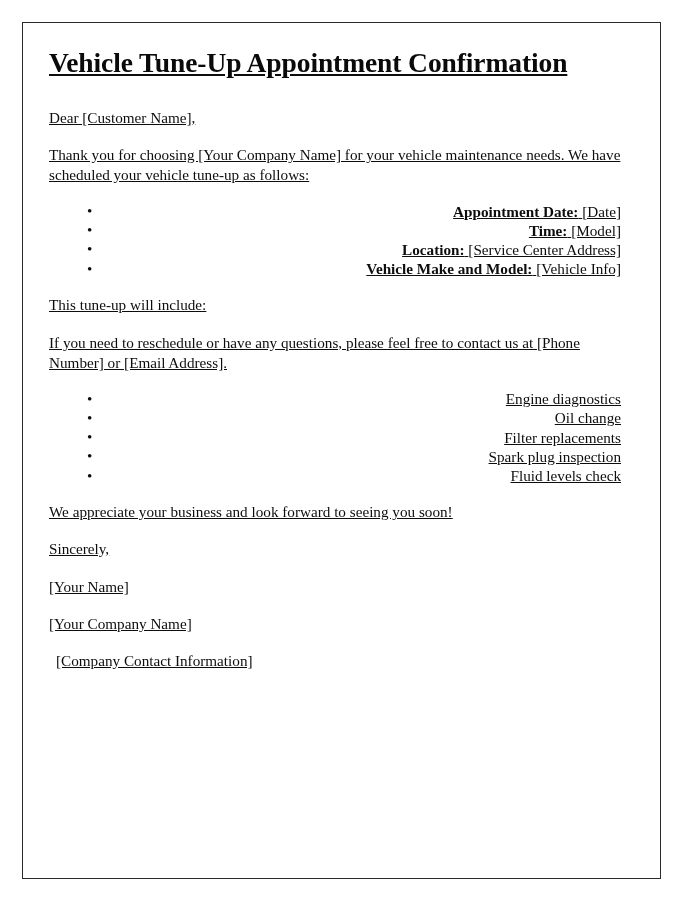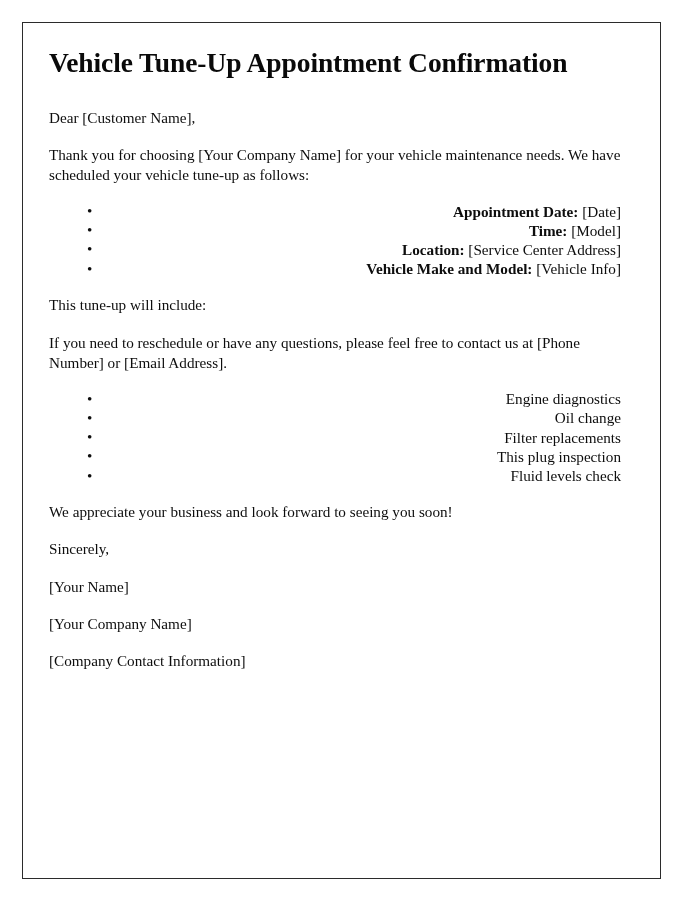--- a/index.html
+++ b/index.html
@@ -24,20 +24,21 @@
     border: 1.4px solid #2b2b2b;
     background: #ffffff;
     box-sizing: border-box;
   }
 
   .doc-body {
     position: absolute;
     left: 26px;
     top: 22px;
     width: 572px;
+    text-decoration: underline;
   }
 
   .letter-title {
     font-size: 27.5px;
     font-weight: bold;
     line-height: 1.34;
     margin: 0 0 26px 0;
     letter-spacing: -0.1px;
     color: #0a0a0a;
   }
@@ -82,20 +83,21 @@
   }
 
   .sign-line {
     font-size: 15.2px;
     line-height: 1.33;
     margin: 0 0 17px 0;
   }
 
   .sign-line.last {
     margin-bottom: 0;
+    margin-left: 7px;
   }
 </style>
 </head>
 <body>
 
 <div class="page-sheet">
   <div class="doc-body">
 
     <h1 class="letter-title">Vehicle Tune-Up Appointment Confirmation</h1>
 
@@ -123,21 +125,21 @@
     </ul>
 
     <p class="para">This tune-up will include:</p>
 
     <p class="para">If you need to reschedule or have any questions, please feel free to contact us at [Phone Number] or [Email Address].</p>
 
     <ul class="doc-list">
       <li>Engine diagnostics</li>
       <li>Oil change</li>
       <li>Filter replacements</li>
-      <li>This plug inspection</li>
+      <li>Spark plug inspection</li>
       <li>Fluid levels check</li>
     </ul>
 
     <p class="para">We appreciate your business and look forward to seeing you soon!</p>
 
     <p class="sign-line">Sincerely,</p>
 
     <p class="sign-line">[Your Name]</p>
 
     <p class="sign-line">[Your Company Name]</p>

